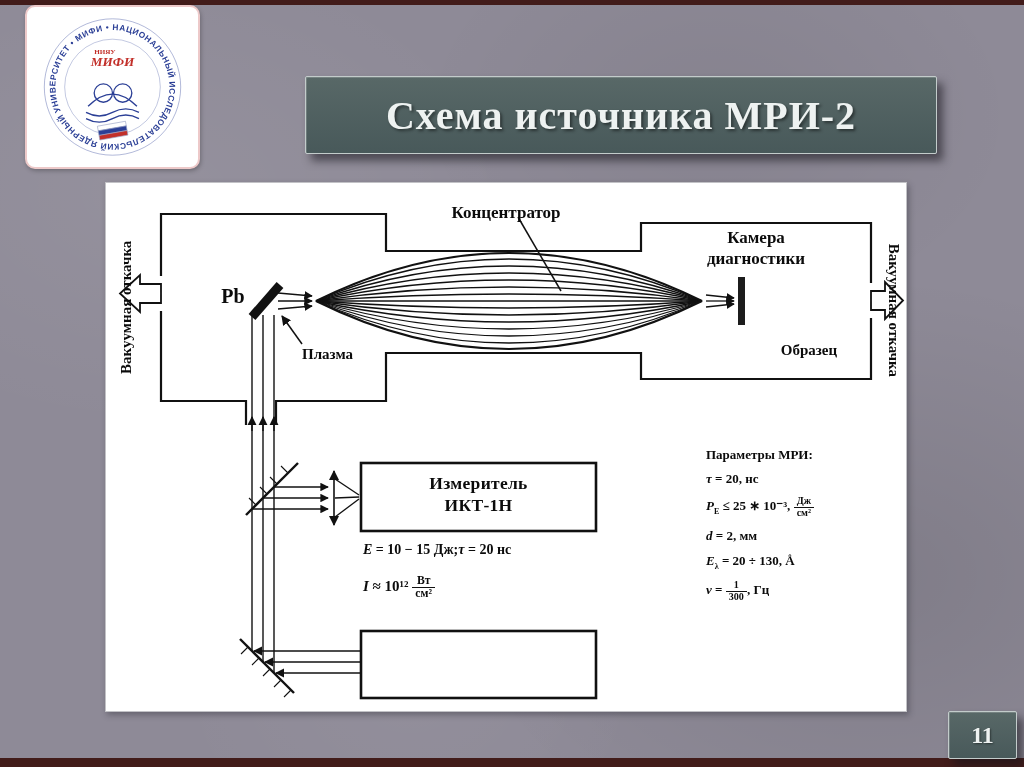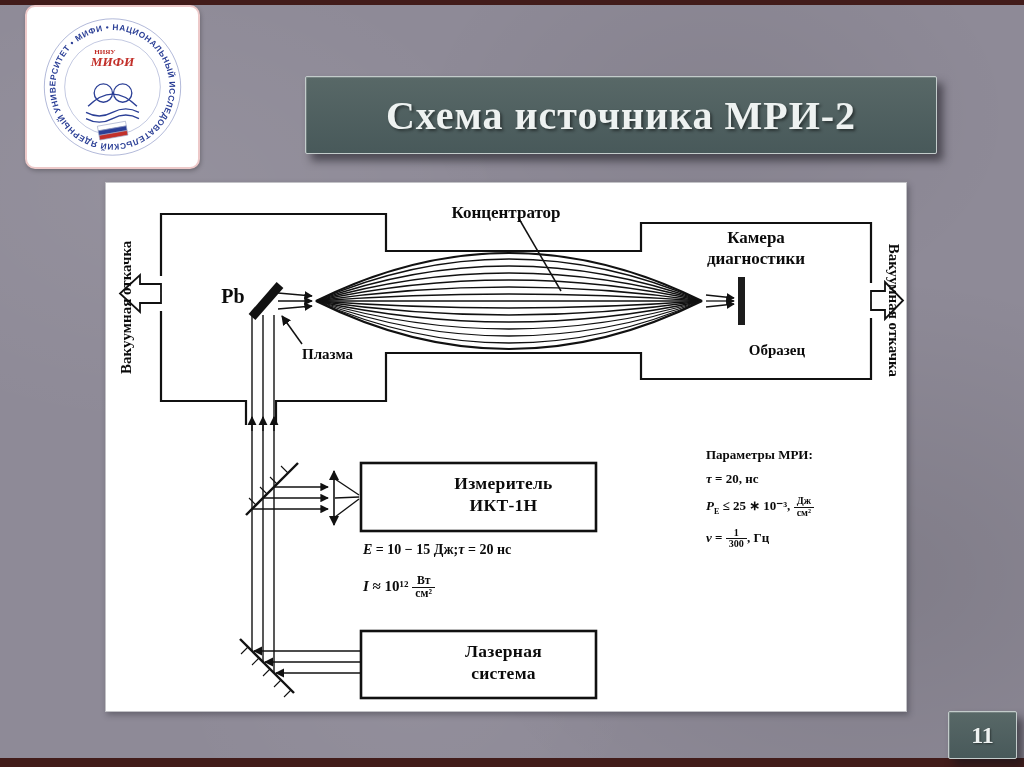--- a/index.html
+++ b/index.html
@@ -34,21 +34,21 @@
   
   .panel{position:absolute;left:105px;top:182px;width:800px;height:528px;background:var(--panel_bg,#ffffff);
     border:1px solid #c2c2c6;box-shadow:2px 3px 6px rgba(30,28,38,.35);}
   svg.diag{position:absolute;left:0;top:0;width:800px;height:528px;}
 
   .lbl{position:absolute;font-weight:700;color:#0b0b0b;line-height:1.24;white-space:nowrap;}
   .c{text-align:center;}
   .rotL{transform:rotate(-90deg);}
   .rotR{transform:rotate(90deg);}
   .f17{font-size:17px;} .f16{font-size:20px;} .f15{font-size:15px;}
-  .box-label{font-size:17.5px;letter-spacing:.3px;margin-left:25px;}
+  .box-label{font-size:17.5px;letter-spacing:.3px;}
   .math .sym{font-style:italic;}
   .math sub{font-size:.62em;}
   .frac{display:inline-block;vertical-align:middle;text-align:center;line-height:1.05;font-size:.78em;}
   .frac .num{display:block;border-bottom:1.6px solid #111;padding:0 3px;}
   .frac .den{display:block;padding:0 3px;}
   .formula-e{display:flex;justify-content:flex-start;font-size:14px;}
   .params .p-title{font-size:13px;margin-bottom:8px;}
   .params .p-line{font-size:13px;margin-bottom:9px;}
 </style>
 </head>
@@ -199,45 +199,43 @@
     <div class="lbl c f17" style="left:545px;top:44px;width:210px;">
       <div>Камера</div>
       <div>диагностики</div>
     </div>
 
     <div class="lbl c f15 rotL" style="left:-65px;top:115px;width:170px;">Вакуумная откачка</div>
     <div class="lbl c f15 rotR" style="left:703px;top:118px;width:170px;">Вакуумная откачка</div>
 
     <div class="lbl c f16" style="left:107px;top:101px;width:40px;">Pb</div>
     <div class="lbl f15" style="left:196px;top:162px;">Плазма</div>
-    <div class="lbl c f15" style="left:601px;top:158px;width:140px;font-family:Liberation Serif, serif;">Образец</div>
+    <div class="lbl c f15" style="left:633px;top:158px;width:140px;font-family:Liberation Serif, serif;">Образец</div>
 
     <div class="lbl c box-label" style="left:255px;top:290px;width:235px;">
       <div>Измеритель</div>
       <div>ИКТ-1Н</div>
     </div>
 
     <div class="lbl math formula-e" style="left:257px;top:358px;width:236px;">
       <span><span class="sym">E</span><span> = 10 − 15 Дж;</span></span>
       <span><span class="sym">τ</span><span> = 20 нс</span></span>
     </div>
 
     <div class="lbl math f15" style="left:257px;top:392px;">
       <span class="sym">I</span><span> ≈ 10¹² </span><span class="frac"><span class="num">Вт</span><span class="den">см²</span></span>
     </div>
 
-    <div class="lbl c box-label" style="left:255px;top:458px;width:235px;">
-      <div>Лазерная</div>
-      <div>система</div>
-    </div>
 
     <div class="lbl math params" style="left:600px;top:264px;width:195px;">
       <div class="p-title">Параметры МРИ:</div>
       <div class="p-line"><span class="sym">τ</span><span> = 20, нс</span></div>
       <div class="p-line"><span class="sym">P</span><sub>E</sub><span> ≤ 25 ∗ 10⁻³, </span><span class="frac"><span class="num">Дж</span><span class="den">см²</span></span></div>
+      <div class="p-line"><span class="sym">d</span><span> = 2, мм</span></div>
+      <div class="p-line"><span class="sym">E</span><sub>λ</sub><span> = 20 ÷ 130, Å</span></div>
       <div class="p-line"><span class="sym">ν</span><span> = </span><span class="frac"><span class="num">1</span><span class="den">300</span></span><span>, Гц</span></div>
     </div>
   </div>
 
   <div class="plate page-plate">
     <span class="t">11</span>
   </div>
 </div>
 
 </body></html>

